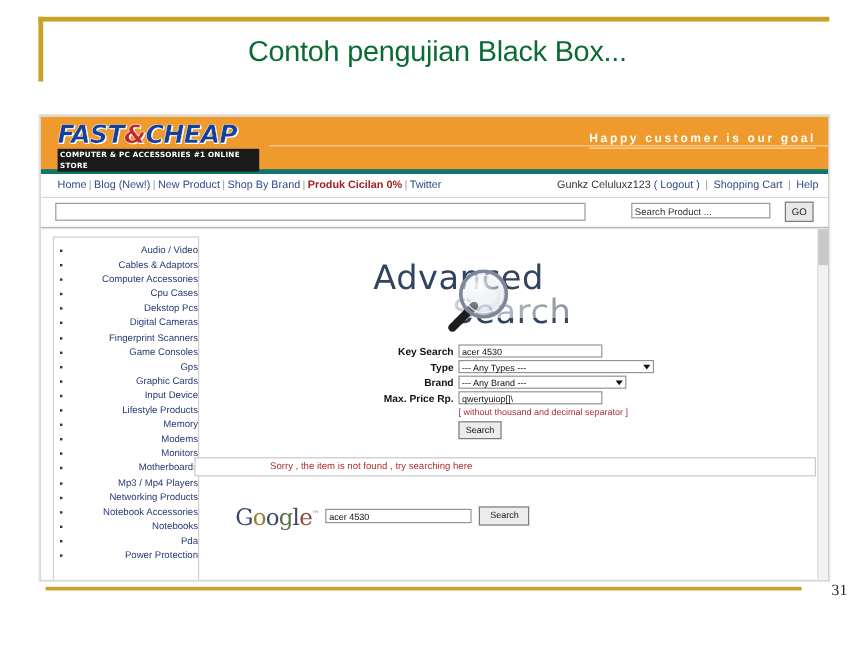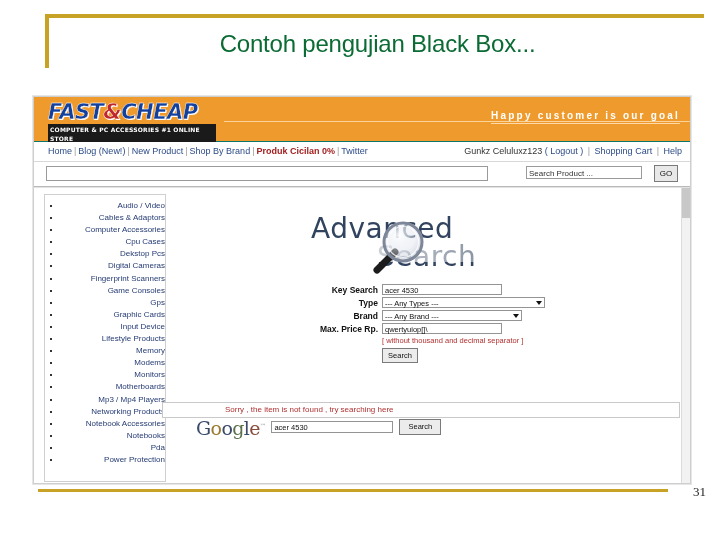--- a/index.html
+++ b/index.html
@@ -4,21 +4,21 @@
 <style>
   html,body{margin:0;padding:0;}
   body{
     width:720px;height:540px;background:#ffffff;
     font-family:"Liberation Sans", sans-serif;
     overflow:hidden;position:relative;
   }
 
   
   #slide-title-frame{
-    position:absolute;left:45px;top:14px;width:659px;height:60px;
+    position:absolute;left:32px;top:14px;width:659px;height:60px;
   }
   #slide-title-frame .hrule{
     position:absolute;left:0;top:0;width:659px;height:4px;background:#c8a224;
   }
   #slide-title-frame .vrule{
     position:absolute;left:0;top:0;width:4px;height:54px;background:#c8a224;
   }
   #slide-title{
     position:absolute;left:10px;top:16px;width:645px;
     text-align:center;
@@ -34,21 +34,21 @@
     position:absolute;left:33px;top:96px;width:656px;height:386px;
     background:#ffffff;
     border:1px solid #cfcfcf;
     overflow:hidden;
     box-shadow:0 0 0 1px #e6e6e6;
   }
 
   
   #site-banner{
     position:relative;height:44px;background:#ef9a2d;
-    border-bottom:1px solid #0f766e;
+    border-bottom:4px solid #0f766e;
   }
   #logo{
     position:absolute;left:14px;top:4px;width:170px;height:36px;
   }
   #logo .logo-main{
     display:block;
     font-family:"DejaVu Sans", sans-serif;
     font-weight:bold;font-style:italic;
     font-size:21px;line-height:22px;
     color:#12409c;
@@ -196,21 +196,21 @@
     margin-left:90px;color:#b03030;font-size:7.5px;margin-top:1px;
   }
   #search-submit{
     margin-left:90px;margin-top:3px;
     width:34px;height:13px;border:1px solid #7a7a7a;background:#ececec;
     font-size:7.5px;text-align:center;line-height:13px;color:#111;
   }
 
   
   #notfound-bar{
-    position:absolute;left:-12px;right:0;top:208px;height:14px;
+    position:absolute;left:-12px;right:0;top:184px;height:14px;
     border:1px solid #c9c9c9;background:#ffffff;
   }
   #notfound-text{
     position:absolute;left:62px;top:2px;
     color:#b03030;font-size:8px;
   }
 
   
   #google-row{
     position:absolute;left:22px;top:222px;display:flex;align-items:center;

